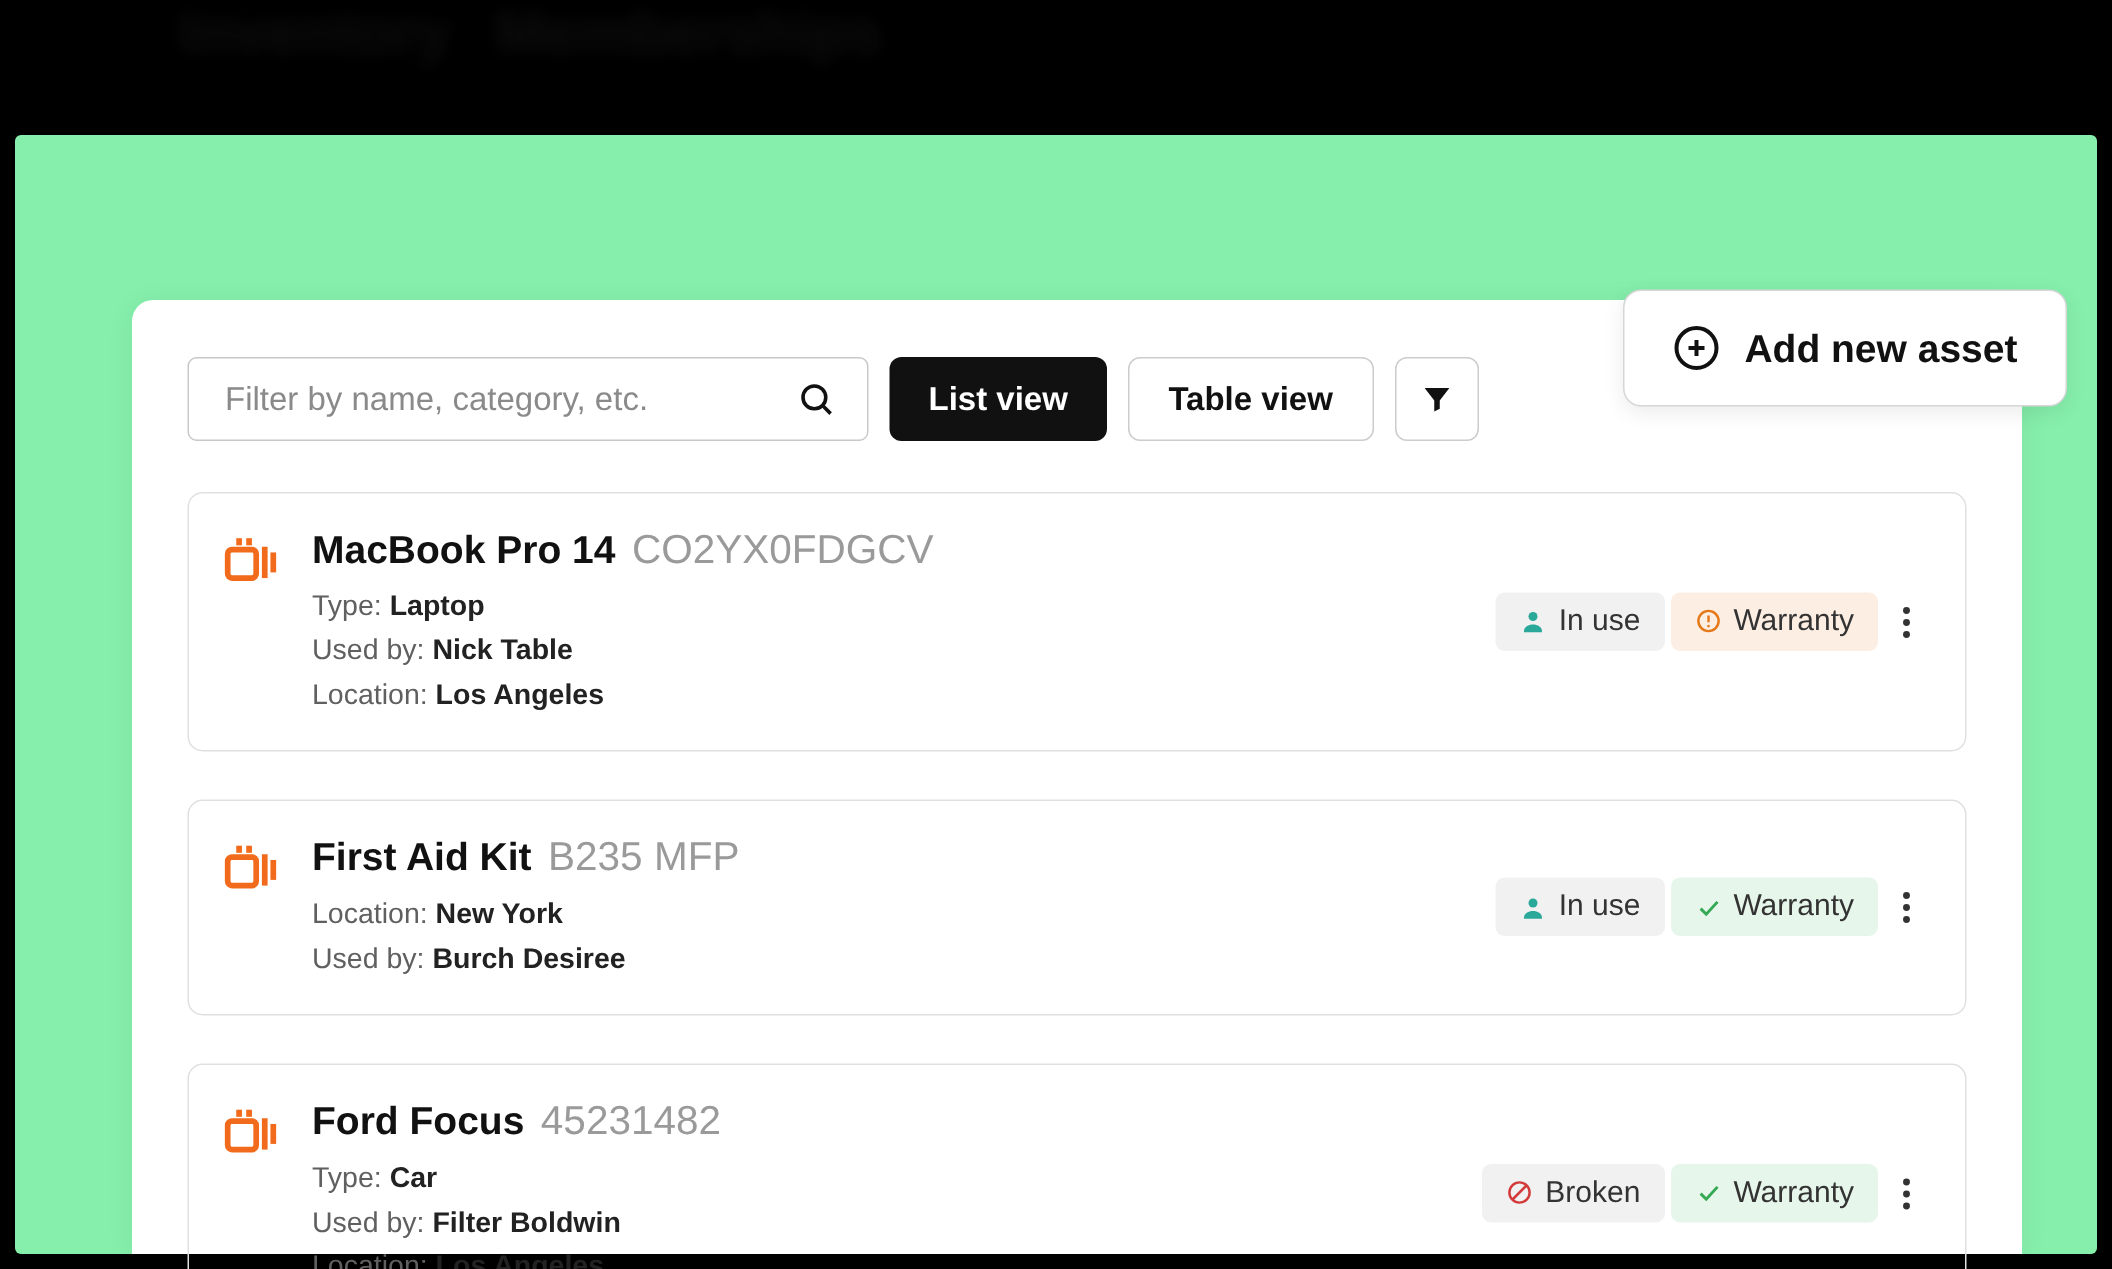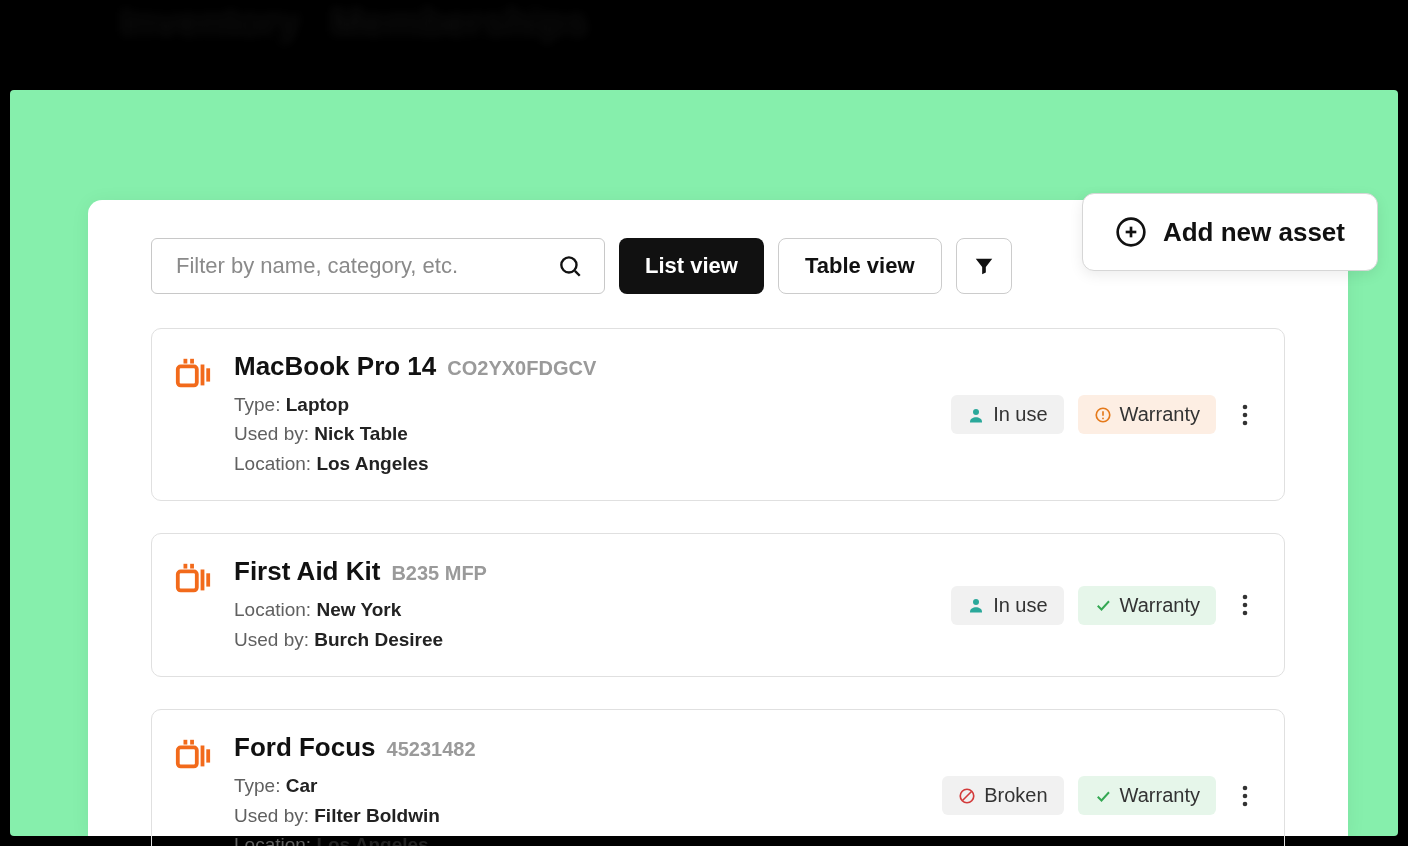--- a/index.html
+++ b/index.html
@@ -41,21 +41,21 @@
     }
     .main-card {
       position: absolute;
       top: 110px;
       left: 78px;
       right: 50px;
       bottom: 0;
       background: #fff;
       border-radius: 14px 14px 0 0;
       box-shadow: 0 2px 20px rgba(0,0,0,0.06);
-      padding: 38px 63px;
+      padding: 38px 37px;
     }
     .toolbar {
       display: flex;
       align-items: center;
       gap: 14px;
       margin-bottom: 34px;
     }
     .filter-wrapper {
       position: relative;
       width: 454px;
@@ -157,35 +157,35 @@
       align-items: baseline;
       gap: 11px;
       margin-bottom: 8px;
     }
     .asset-name {
       font-size: 26px;
       font-weight: 700;
       color: #111;
     }
     .asset-serial {
-      font-size: 20px;
+      font-size: 27px;
       color: #9a9a9a;
-      font-weight: 700;
+      font-weight: 400;
     }
     .asset-meta {
       font-size: 19px;
       color: #606060;
       line-height: 1.55;
     }
     .meta-label { color: #606060; }
     .meta-value { color: #222; font-weight: 600; }
     .asset-right {
       display: flex;
-      align-items: center;
-      gap: 14px;
+      align-items: flex-start;
+      gap: 4px;
       position: absolute;
       right: 24px;
       top: 50%;
       transform: translateY(-50%);
     }
     .badge {
       display: flex;
       align-items: center;
       gap: 8px;
       padding: 8px 16px;

